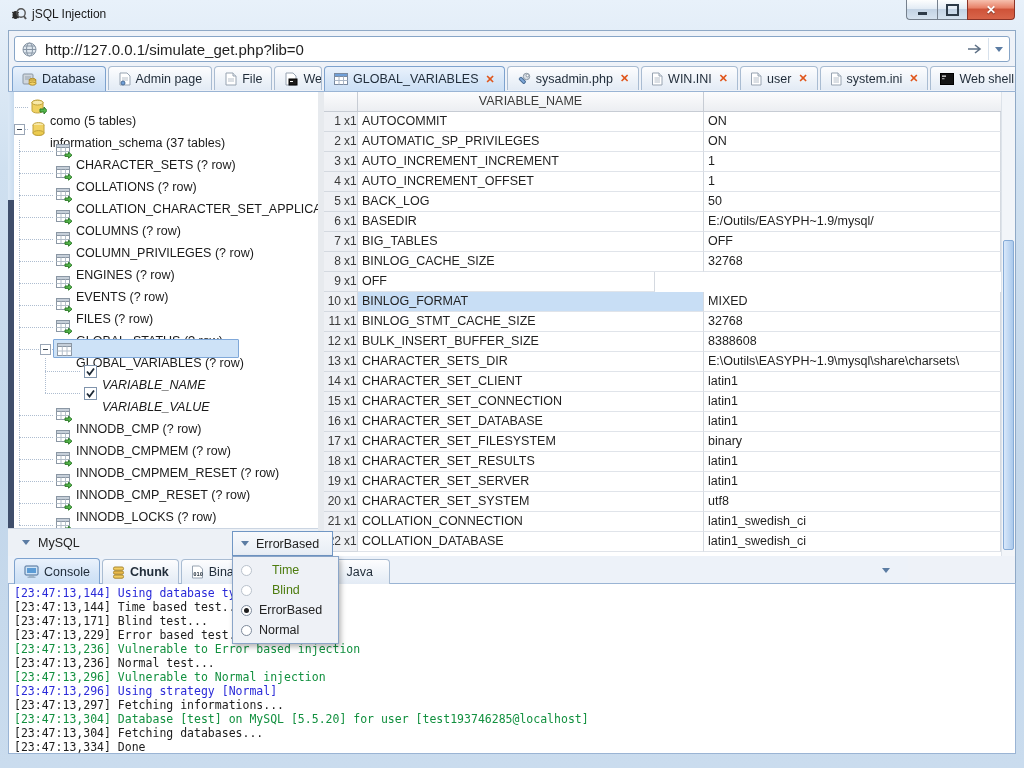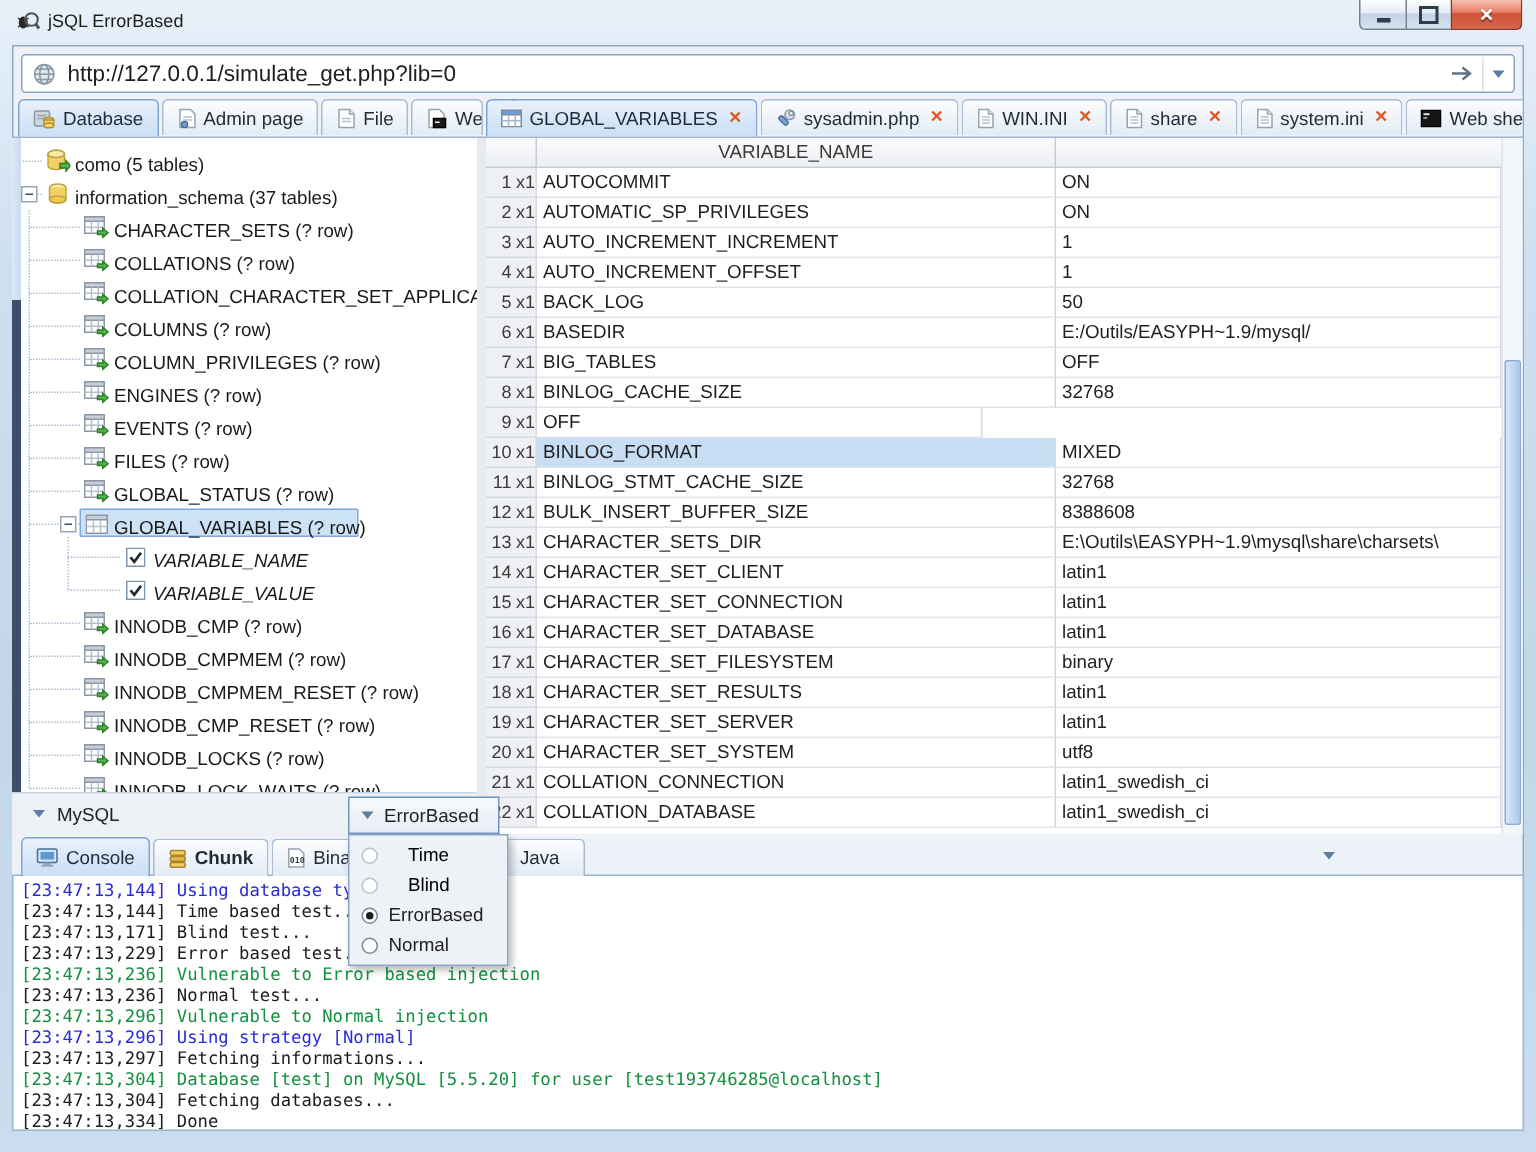--- a/index.html
+++ b/index.html
@@ -46,21 +46,21 @@
   .navarrow{width:0;height:0;margin:0 4px 8px 4px;flex:none;}
   .navarrow.left{border-top:5px solid transparent;border-bottom:5px solid transparent;border-right:6px solid #a9b3bf;}
   .navarrow.right{border-top:5px solid transparent;border-bottom:5px solid transparent;border-left:6px solid #44688f;}
   #content-topline{position:absolute;left:8px;top:91px;width:1008px;height:1px;background:#9ab4d4;z-index:5;}
   
   #tree-panel{position:absolute;left:8px;top:92px;width:310px;height:436px;background:#fff;overflow:hidden;z-index:4;}
   #tree-scroll{position:absolute;left:0;top:0;width:6px;height:436px;background:linear-gradient(90deg,#dce9f6,#c8dbee);}
   #tree-thumb{position:absolute;left:0;top:108px;width:6px;height:328px;background:#3f4e6b;}
   #tree-content{position:absolute;left:0;top:4px;width:310px;height:432px;}
   .tree-row{position:absolute;left:0;height:22px;width:310px;font-size:12.5px;color:#1a1a1a;}
-  .tree-row .lbl{position:absolute;top:7px;white-space:nowrap;}
+  .tree-row .lbl{position:absolute;top:18px;white-space:nowrap;}
   .tree-row .lbl.italic{font-style:italic;}
   .rowsel{position:absolute;top:1px;height:19px;background:#cde2f7;border:1px solid #7fa8d9;box-sizing:border-box;border-radius:1px;}
   .expander{position:absolute;top:6px;width:11px;height:11px;background:#fff;border:1px solid #99a5b5;box-sizing:border-box;}
   .expander::before{content:"";position:absolute;left:2px;top:4px;width:5px;height:1px;background:#3c4856;}
   .ticon{position:absolute;top:3px;width:17px;height:16px;}
   .stub{position:absolute;height:0;border-top:1px dotted #aebdd0;top:11px;}
   .guide-v{position:absolute;width:0;border-left:1px dotted #aebdd0;}
   
   #mysql-band{position:absolute;left:8px;top:528px;width:310px;height:28px;background:#edf1f6;
     border-top:1px solid #cbd5e2;box-sizing:border-box;display:flex;align-items:center;z-index:10;}
@@ -89,21 +89,21 @@
   #table-thumb{position:absolute;left:1px;top:148px;width:11px;height:310px;border:1px solid #86abd6;border-radius:2px;
     background:linear-gradient(90deg,#d8e8fa,#aac9ec);box-sizing:border-box;}
   
   #strategy-combo{position:absolute;left:232px;top:531px;width:101px;height:25px;z-index:40;box-sizing:border-box;
     border:1px solid #7096c4;background:linear-gradient(180deg,#f7f9fc,#e7edf5);display:flex;align-items:center;}
   #strategy-combo .tri-down{margin:0 7px 0 8px;}
   #strategy-value{font-size:12.5px;color:#222;}
   #strategy-menu{position:absolute;left:232px;top:556px;width:105px;z-index:60;background:#eef1f6;
     border:1px solid #8aa5c8;box-shadow:2px 3px 5px rgba(0,0,0,.28);padding:3px 0;}
   .menu-item{height:20px;display:flex;align-items:center;gap:7px;padding:0 8px;font-size:12.5px;color:#222;}
-  .menu-item.disabled{color:#000000;gap:20px;}
+  .menu-item.disabled{color:#4d7c0f;gap:20px;}
   .radio{width:11px;height:11px;border-radius:50%;border:1px solid #7d8a9b;background:#fff;box-sizing:border-box;position:relative;flex:none;}
   .menu-item.disabled .radio{border-color:#b9c2cc;}
   .radio.sel::after{content:"";position:absolute;left:2px;top:2px;width:5px;height:5px;border-radius:50%;background:#1d1d1d;}
   
   #bottom-tabs{position:absolute;left:8px;top:556px;width:900px;height:28px;background:#edf2f9;z-index:8;}
   #bottom-tabs .tabs-flow{position:absolute;left:6px;bottom:0;display:flex;align-items:flex-end;}
   #bottom-tabs .tab{height:25px;}
   #bottom-tabs .tab.selected{height:26px;}
   #tab-java{position:absolute;left:276px;bottom:0;width:106px;justify-content:flex-end;padding-right:16px;z-index:7;}
   #bottom-line{position:absolute;left:0;bottom:0;width:1008px;height:1px;background:#9ab4d4;}
@@ -127,21 +127,21 @@
       <svg width="17" height="17" viewBox="0 0 17 17">
         <ellipse cx="5.5" cy="9" rx="3" ry="4" fill="#2b2b2b"></ellipse>
         <line x1="2" y1="6" x2="5" y2="8" stroke="#2b2b2b"></line>
           <line x1="2" y1="12" x2="5" y2="10" stroke="#2b2b2b"></line>
         <line x1="9" y1="6" x2="6" y2="8" stroke="#2b2b2b"></line>
           <line x1="9" y1="12" x2="6" y2="10" stroke="#2b2b2b"></line>
         <circle cx="11" cy="7" r="4.2" fill="none" stroke="#555" stroke-width="1.4"></circle>
         <line x1="13.8" y1="10" x2="16" y2="13" stroke="#555" stroke-width="2"></line>
       </svg>
     </span>
-    <span id="window-title">jSQL ErrorBased</span>
+    <span id="window-title">jSQL Injection</span>
     <div id="win-controls">
       <div class="winbtn min">
           <div class="glyph-min"></div>
         </div>
       <div class="winbtn max">
           <div class="glyph-max"></div>
         </div>
       <div class="winbtn close">
           <div class="glyph-close">✕</div>
         </div>
@@ -261,21 +261,21 @@
       <div class="tab">
         <span class="icon">
           <svg width="12" height="14" viewBox="0 0 12 14">
             <path d="M1.5 1 h6.5 l3 3 v9 h-9.5 z" fill="#fff" stroke="#97a3b1"></path>
             <path d="M8 1 v3 h3" fill="#e8edf2" stroke="#97a3b1"></path>
             <line x1="3.5" y1="6" x2="9" y2="6" stroke="#b6bfc9"></line>
             <line x1="3.5" y1="8" x2="9" y2="8" stroke="#b6bfc9"></line>
             <line x1="3.5" y1="10" x2="9" y2="10" stroke="#b6bfc9"></line>
           </svg>
         </span>
-        <span>share</span>
+        <span>user</span>
         <span class="x">✕</span>
       </div>
       <div class="tab">
         <span class="icon">
           <svg width="12" height="14" viewBox="0 0 12 14">
             <path d="M1.5 1 h6.5 l3 3 v9 h-9.5 z" fill="#fff" stroke="#97a3b1"></path>
             <path d="M8 1 v3 h3" fill="#e8edf2" stroke="#97a3b1"></path>
             <line x1="3.5" y1="6" x2="9" y2="6" stroke="#b6bfc9"></line>
             <line x1="3.5" y1="8" x2="9" y2="8" stroke="#b6bfc9"></line>
             <line x1="3.5" y1="10" x2="9" y2="10" stroke="#b6bfc9"></line>

